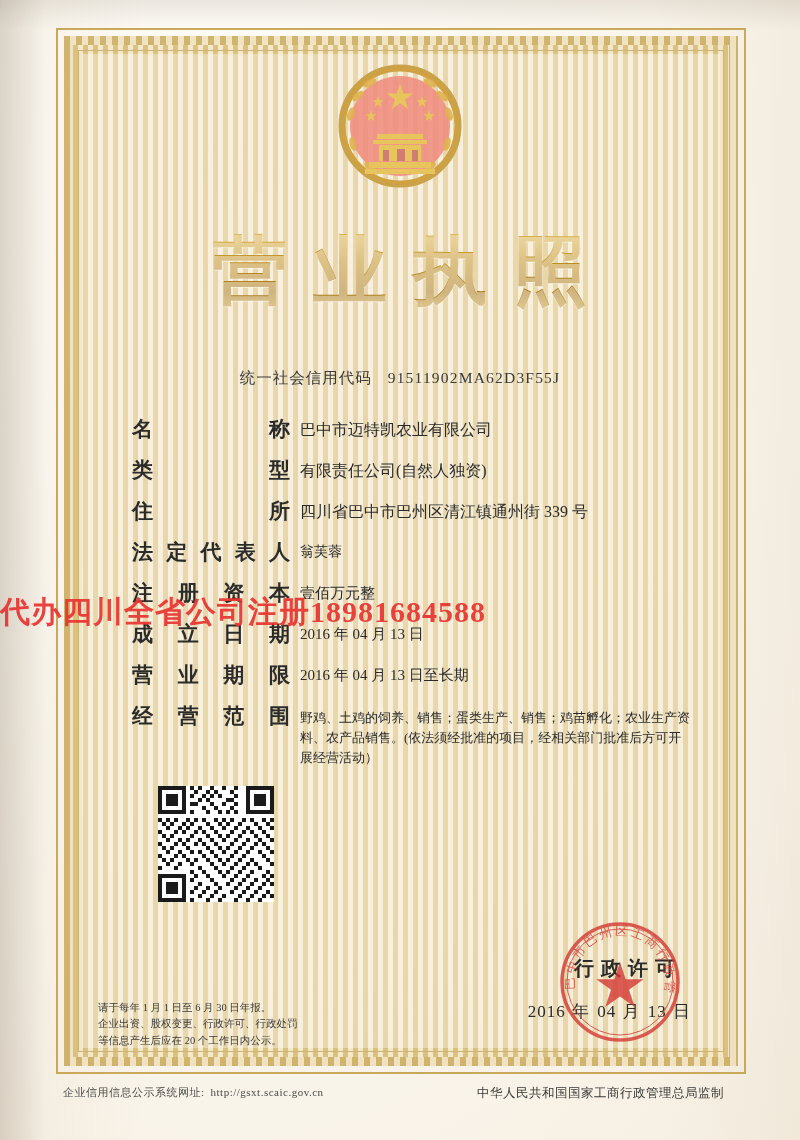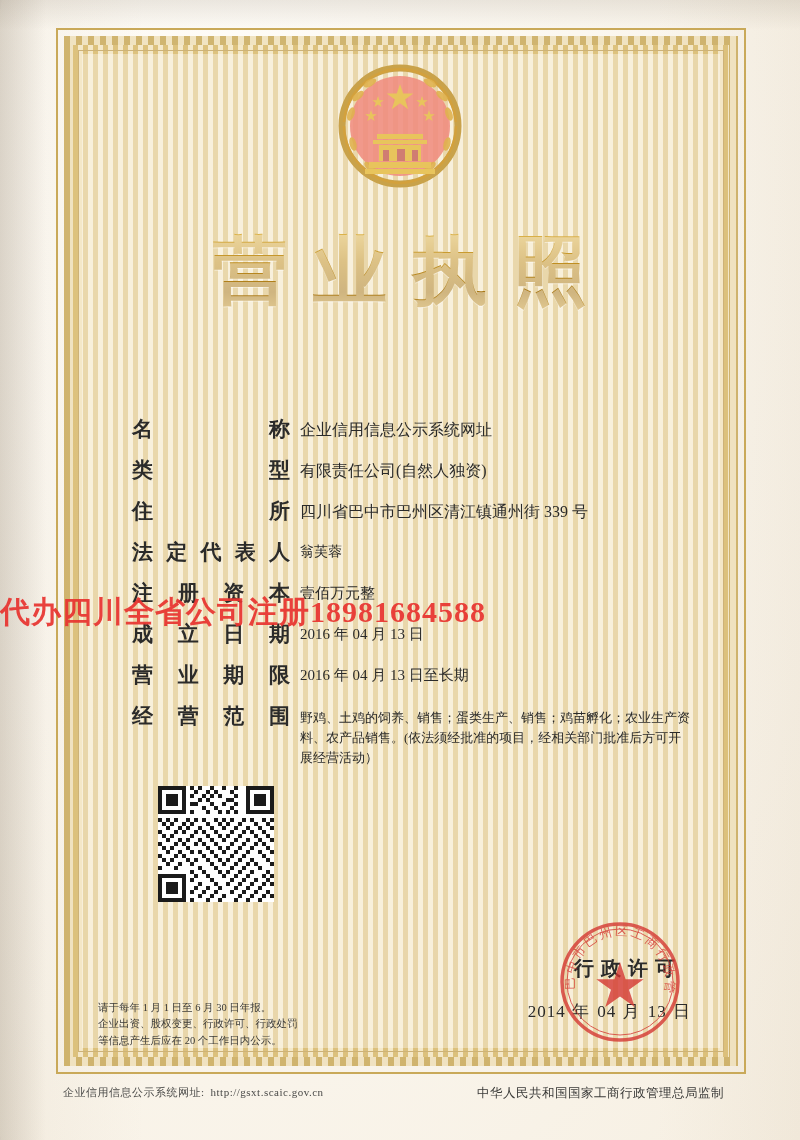--- a/index.html
+++ b/index.html
@@ -316,29 +316,32 @@
     </g>
     <g fill="#d07d72">
       <rect x="58" y="98" width="6" height="11"></rect>
       <rect x="72" y="97" width="8" height="12"></rect>
       <rect x="87" y="98" width="6" height="11"></rect>
     </g>
   </svg>
 
   <div class="title">营业执照</div>
 
+  <div class="credit-line">
+    <span>统一社会信用代码</span><span class="code">91511902MA62D3F55J</span>
+  </div>
 
   <div class="fields">
 
     <div class="row">
       <div class="label">
         <span>名</span>
         <span>称</span>
       </div>
-      <div class="value">企业信用信息公示系统网址</div>
+      <div class="value">巴中市迈特凯农业有限公司</div>
     </div>
 
     <div class="row">
       <div class="label">
         <span>类</span>
         <span>型</span>
       </div>
       <div class="value">有限责任公司(自然人独资)</div>
     </div>
 
@@ -631,21 +634,21 @@
         <rect x="15" y="28" width="1" height="1"></rect>
         <rect x="19" y="28" width="1" height="1"></rect>
         <rect x="22" y="28" width="1" height="1"></rect>
         <rect x="25" y="28" width="1" height="1"></rect>
     </g>
   </svg>
 
   <div class="registry-label">行政许可</div>
 
   <div class="registry-date">
-    <span class="num">2014</span>
+    <span class="num">2016</span>
     <span>年</span>
     <span class="num">04</span>
     <span>月</span>
     <span class="num">13</span>
     <span>日</span>
   </div>
 
   <svg class="seal" viewBox="0 0 128 128">
     <circle cx="64" cy="64" r="58" fill="none" stroke="#d4342f" stroke-width="3.5"></circle>
     <circle cx="64" cy="64" r="53" fill="none" stroke="#d4342f" stroke-width="1"></circle>

